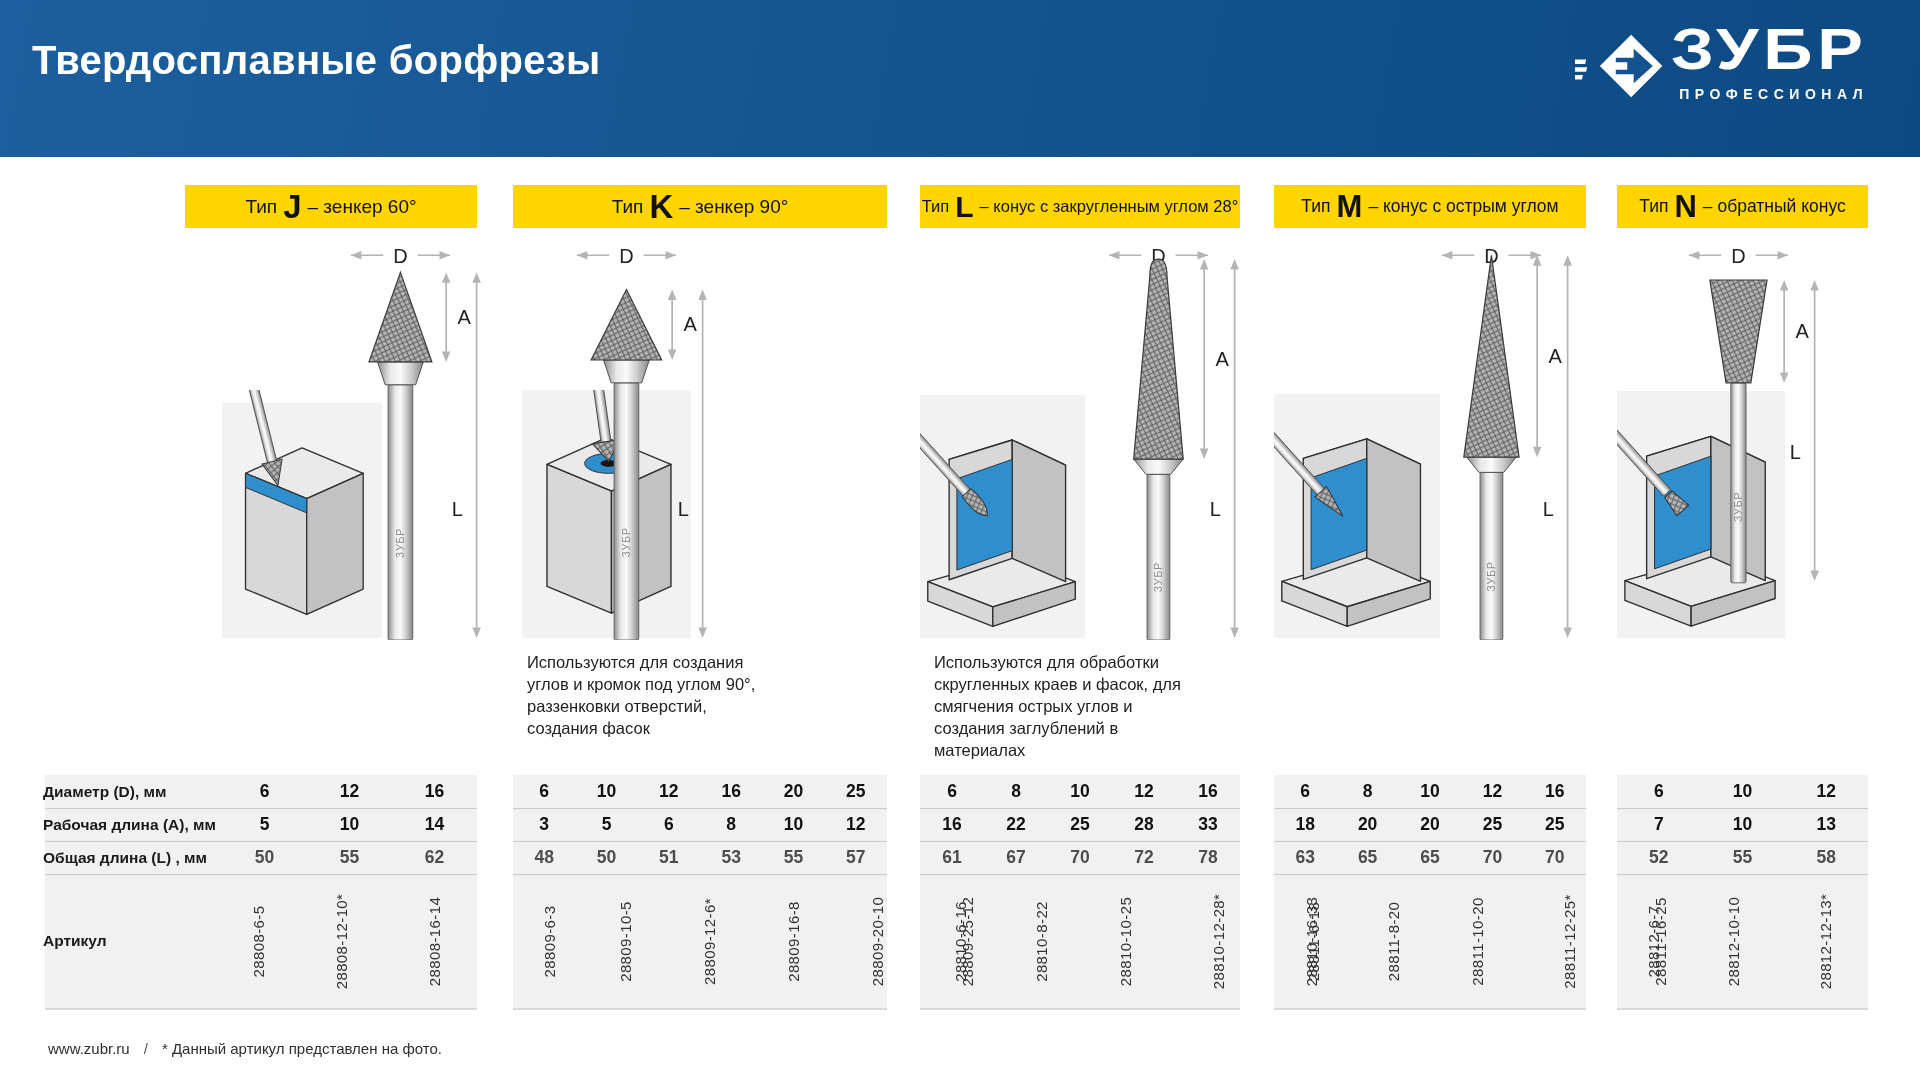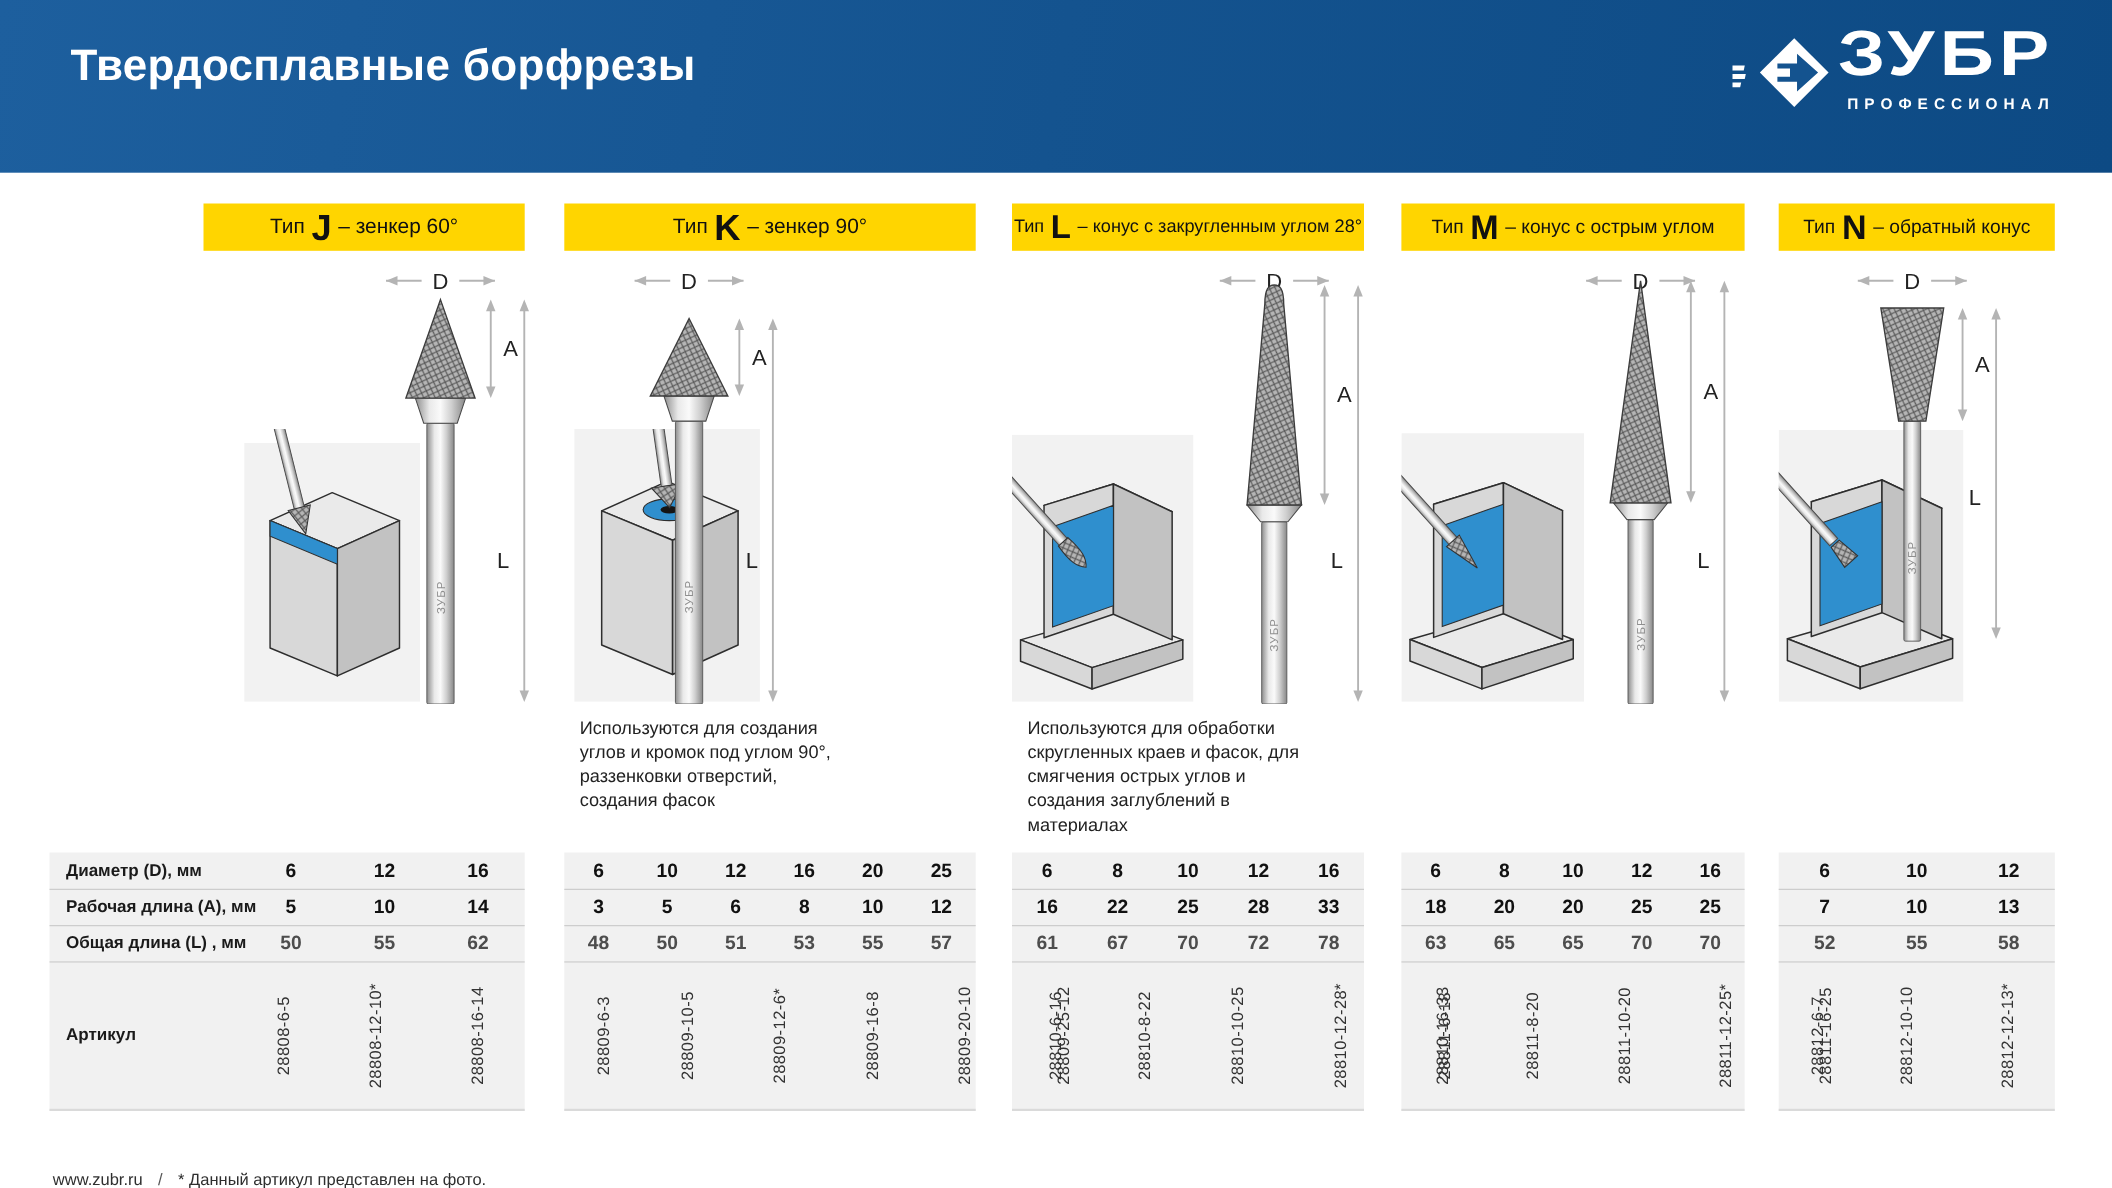--- a/index.html
+++ b/index.html
@@ -2,33 +2,33 @@
 <html style="--yellow: #ffd500;"><head>
 <meta charset="utf-8">
 <style>
   html,body{margin:0;padding:0;background:#fff;}
   body{width:1920px;height:1080px;font-family:"Liberation Sans",sans-serif;overflow:hidden;position:relative;}
   .page{position:absolute;inset:0;width:1920px;height:1080px;background:#fff;}
 
   
   .hdr{position:absolute;top:0;left:0;width:1920px;height:157px;
        background:linear-gradient(100deg,#1d5f9e 0%,#14538f 50%,#0d4a84 100%);}
-  .hdr h1{position:absolute;left:64px;top:38px;margin:0;color:#fff;font-size:40px;font-weight:700;letter-spacing:.3px;}
+  .hdr h1{position:absolute;left:32px;top:38px;margin:0;color:#fff;font-size:40px;font-weight:700;letter-spacing:.3px;}
   .logo{position:absolute;right:52px;top:20px;display:flex;align-items:flex-start;}
   .logo-icon{width:88px;height:88px;margin-right:16px;margin-top:2px;}
   .logo-txt{display:flex;flex-direction:column;align-items:flex-end;}
   .brand{color:#fff;font-size:58px;font-weight:800;line-height:1;letter-spacing:4px;transform:scaleX(1.18);transform-origin:right center;}
   .subtitle{color:#fff;font-size:14px;font-weight:700;letter-spacing:5.5px;margin-top:8px;white-space:nowrap;}
 
   
   .stripe{position:absolute;top:775px;height:233px;background:#f1f1f1;border-bottom:2px solid #dadada;}
   .stripe i{position:absolute;left:0;right:0;height:1px;background:#c9c9c9;display:block;}
 
   
-  .row-label{position:absolute;left:60px;font-weight:700;font-size:15.5px;color:#1a1a1a;white-space:nowrap;}
+  .row-label{position:absolute;left:43px;font-weight:700;font-size:15.5px;color:#1a1a1a;white-space:nowrap;}
   .rl0{top:775px;line-height:33px;}
   .rl1{top:808px;line-height:33px;}
   .rl2{top:841px;line-height:33px;}
   .rl3{top:874px;line-height:134px;}
 
   
   .section{position:absolute;top:0;height:1080px;}
   .type-label{position:absolute;top:185px;left:0;right:0;height:43px;background:var(--yellow,#ffd500);
       display:flex;align-items:center;justify-content:center;color:#111;white-space:nowrap;}
   .type-letter{font-weight:800;margin:0 6px;line-height:1;}
@@ -41,21 +41,21 @@
   .vals{position:absolute;display:flex;height:33px;align-items:center;}
   .vals span{flex:1;text-align:center;}
   .vals.b span{font-weight:700;font-size:17.5px;color:#111;}
   .vals.r span{font-weight:700;font-size:17.5px;color:#4d4d4d;}
   .v0{top:775px;} .v1{top:808px;} .v2{top:841px;}
   .arts{position:absolute;top:874px;height:134px;display:flex;}
   .arts .cell{flex:1;display:flex;align-items:center;justify-content:center;}
   .arts .cell span{transform:rotate(-90deg);white-space:nowrap;font-size:15px;color:#333;letter-spacing:.4px;}
 
   
-  .ftr{position:absolute;left:48px;top:1064px;font-size:15px;color:#2e2e2e;text-align:right;}
+  .ftr{position:absolute;left:48px;top:1040px;font-size:15px;color:#2e2e2e;text-align:right;}
   .ftr .site{margin-right:14px;}
   .ftr .sep{margin-right:14px;color:#555;}
 </style>
 </head>
 <body>
 
 <div class="page">
 
   <header class="hdr">
     <h1>Твердосплавные борфрезы</h1>

